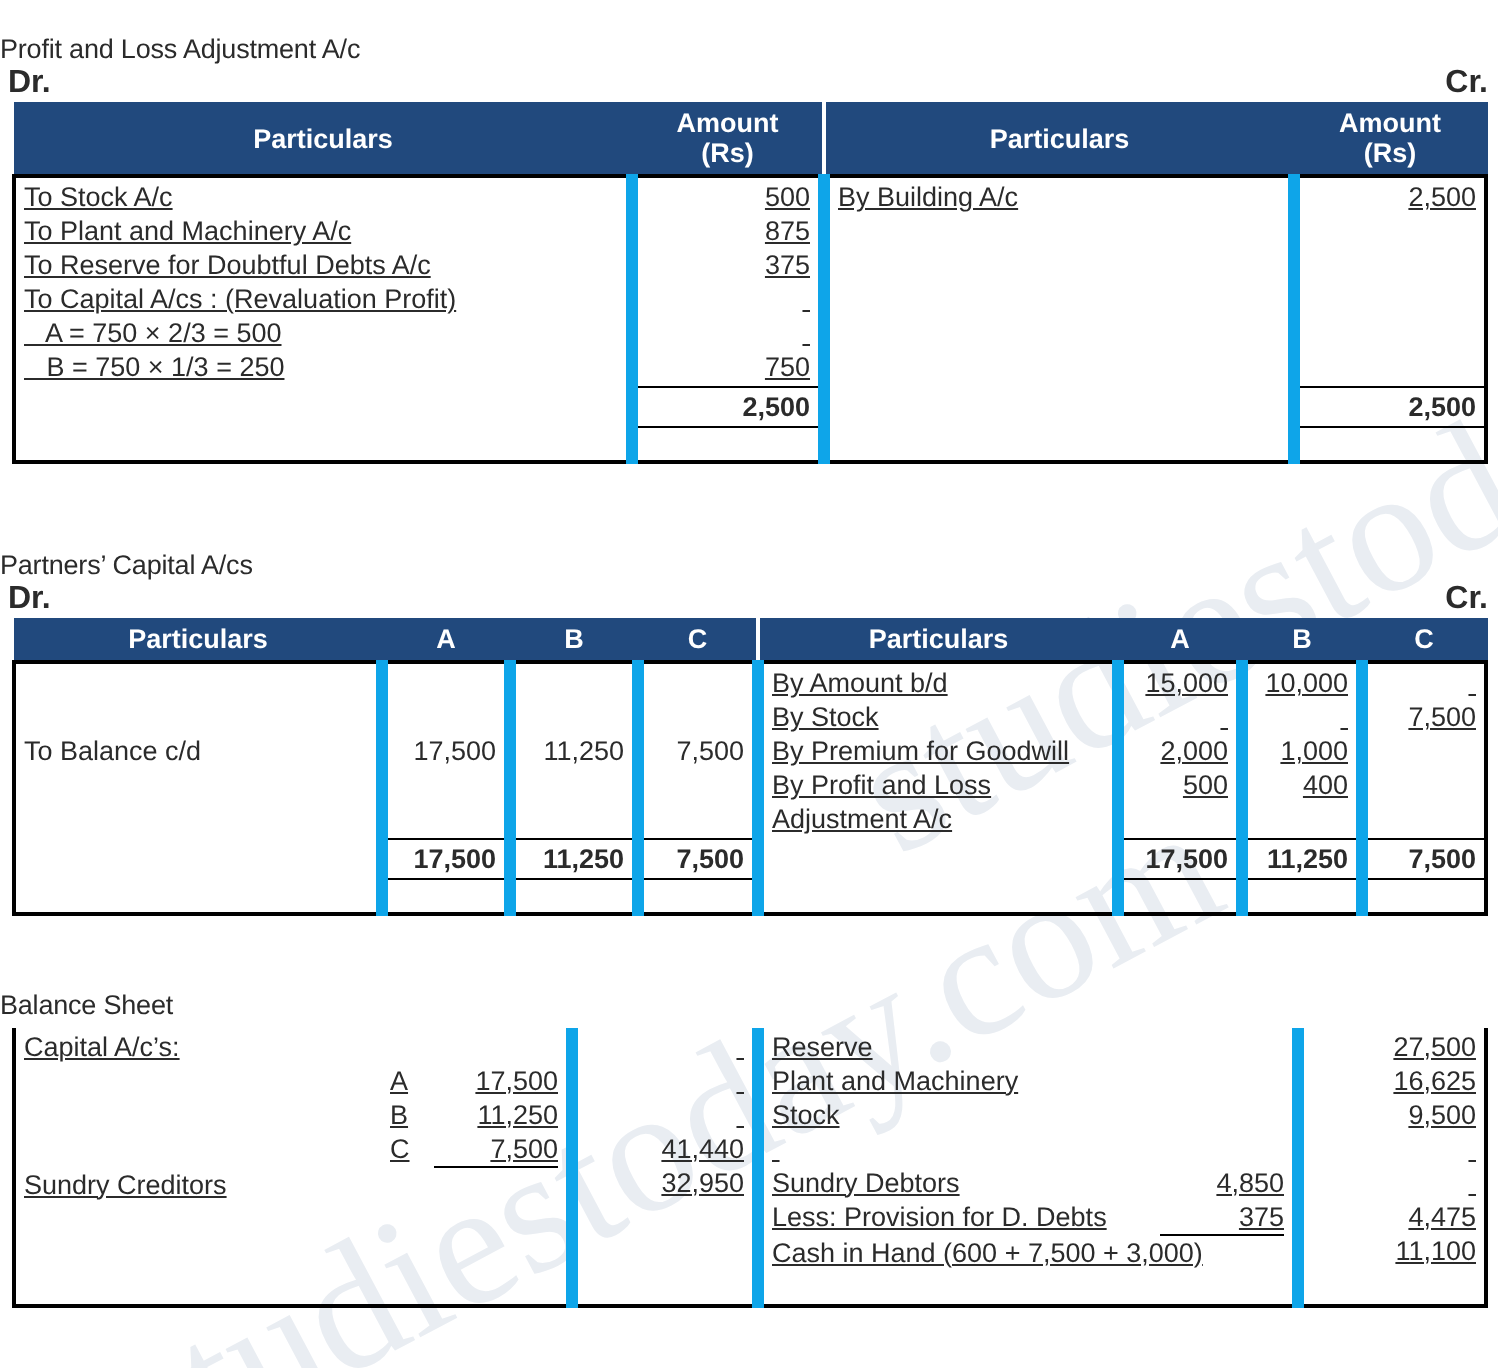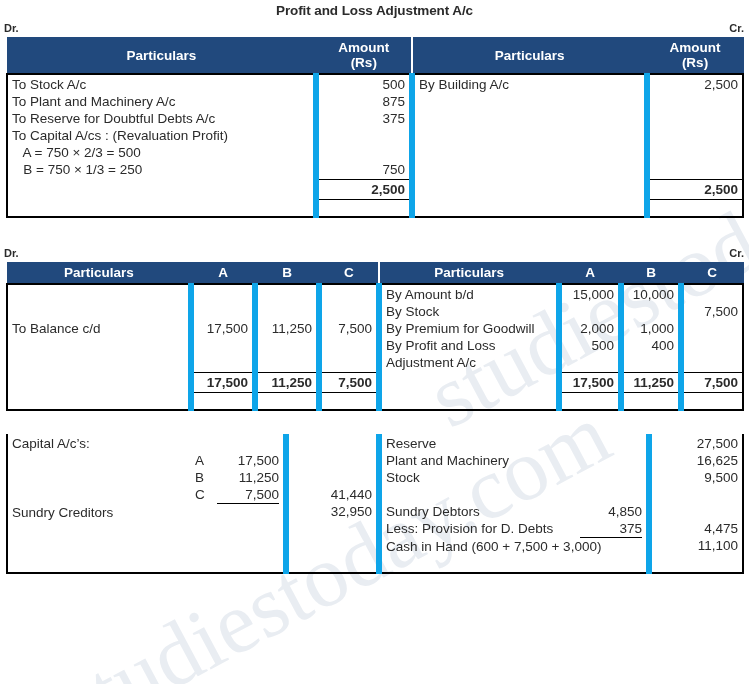--- a/index.html
+++ b/index.html
@@ -41,38 +41,37 @@
     transform: rotate(-28deg);
     font-weight: 400;
   }
   .wm-a { left: 400px; top: 210px; }
   .wm-b { left: 30px;  top: 520px; }
 
   .content { position: relative; z-index: 2; }
 
   
   .doc-title {
-    text-align: center;
-    font-weight: bold;
+    font-weight: normal;
     font-size: 13.5px;
     letter-spacing: -0.1px;
     line-height: 17px;
-    padding-top: 2px;
+    padding-top: 16px;
   }
   .doc-subtitle {
     text-align: center;
     font-size: 13.5px;
     line-height: 17px;
   }
 
   .drcr {
     display: flex;
     justify-content: space-between;
     font-weight: bold;
-    font-size: 11px;
+    font-size: 16px;
     line-height: 16px;
     padding: 1px 5px 1px 4px;
     align-items: center;
   }
 
   
   table.led {
     border-collapse: collapse;
     width: 736px;
     margin: 0 auto 0 6px;
@@ -125,21 +124,21 @@
 
   
   .tail-row td {
     height: 14px;
     border-bottom: 2px solid #000;
   }
   .tail-row td.outer-l { border-left: 2px solid #000; }
   .tail-row td.outer-r { border-right: 2px solid #000; }
 
   
-  .lines { margin: 0; }
+  .lines { margin: 0; text-decoration: underline; }
   .lines div { line-height: 17px; white-space: pre; }
   .blank { color: transparent; }
 
   
   .sub {
     display: flex;
     line-height: 17px;
   }
   .sub .lbl { flex: 1 1 auto; white-space: pre; }
   .sub .tag { width: 22px; text-align: left; }
@@ -232,20 +231,21 @@
         <td class="outer-l"></td>
         <td></td>
         <td></td>
         <td class="outer-r"></td>
       </tr>
     </tbody>
       </table>
 
     <div class="gap-l"></div>
 
+    <div class="doc-title">Partners’ Capital A/cs</div>
 
     <div class="drcr">
       <span>Dr.</span>
       <span>Cr.</span>
     </div>
 
     <table class="led">
       <colgroup>
         <col style="width:184px">
           <col style="width:64px">
@@ -328,20 +328,21 @@
         <td></td>
         <td></td>
         <td></td>
         <td class="outer-r"></td>
       </tr>
     </tbody>
       </table>
 
     <div class="gap-m"></div>
 
+    <div class="doc-title">Balance Sheet</div>
 
     <table class="led" style="margin-top:3px">
       <colgroup>
         <col style="width:279px">
           <col style="width:93px">
         <col style="width:270px">
           <col style="width:94px">
       </colgroup>
       <tbody>
 

